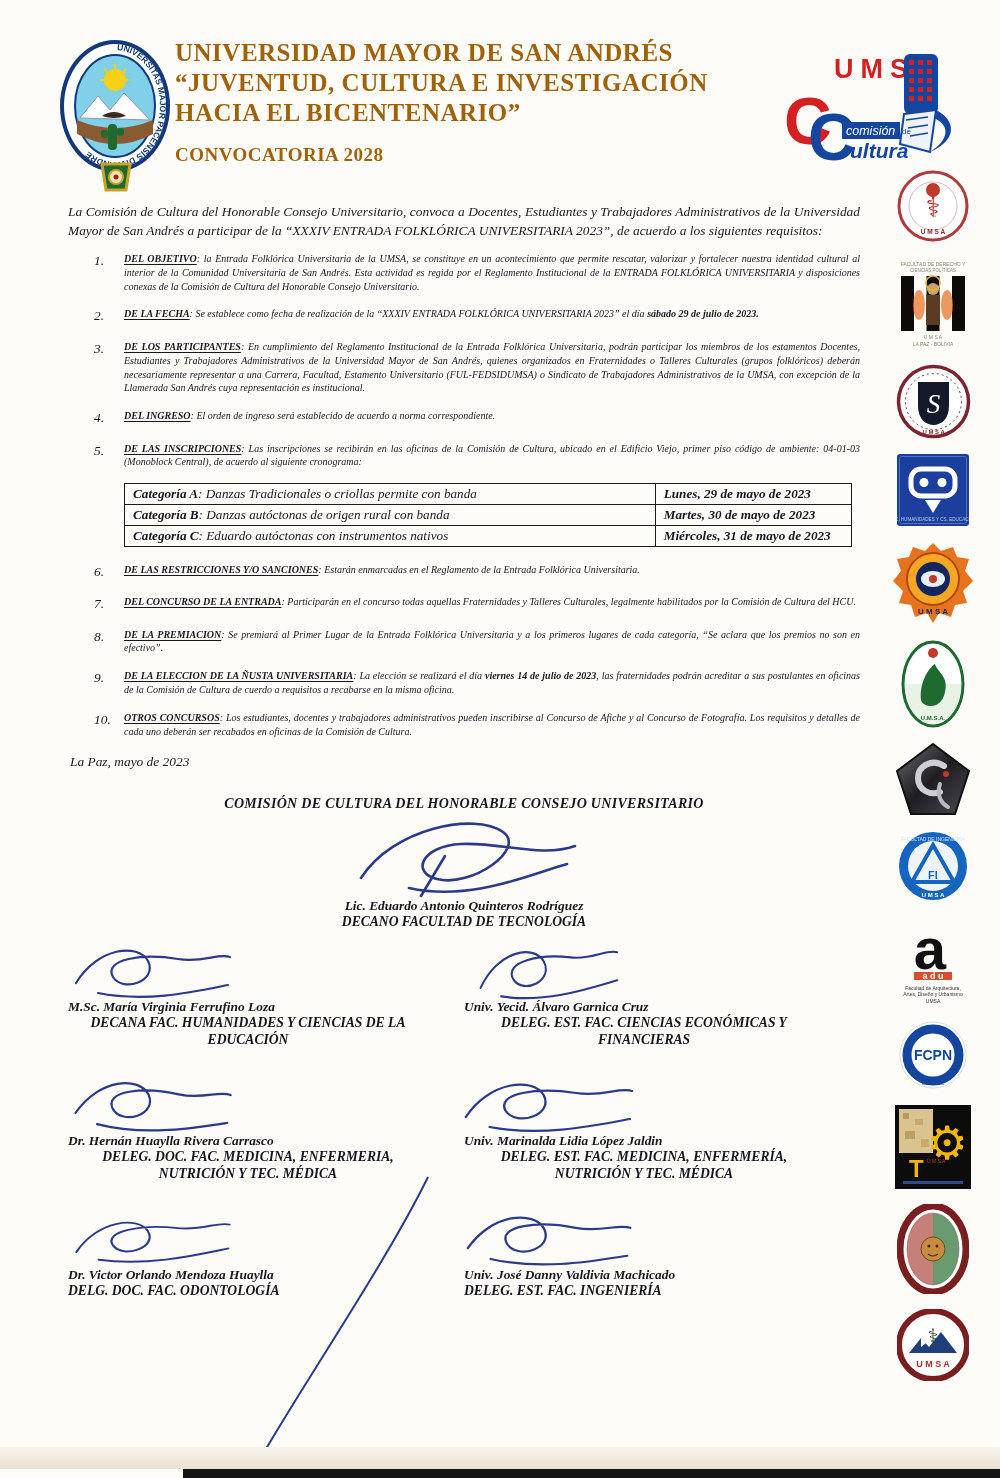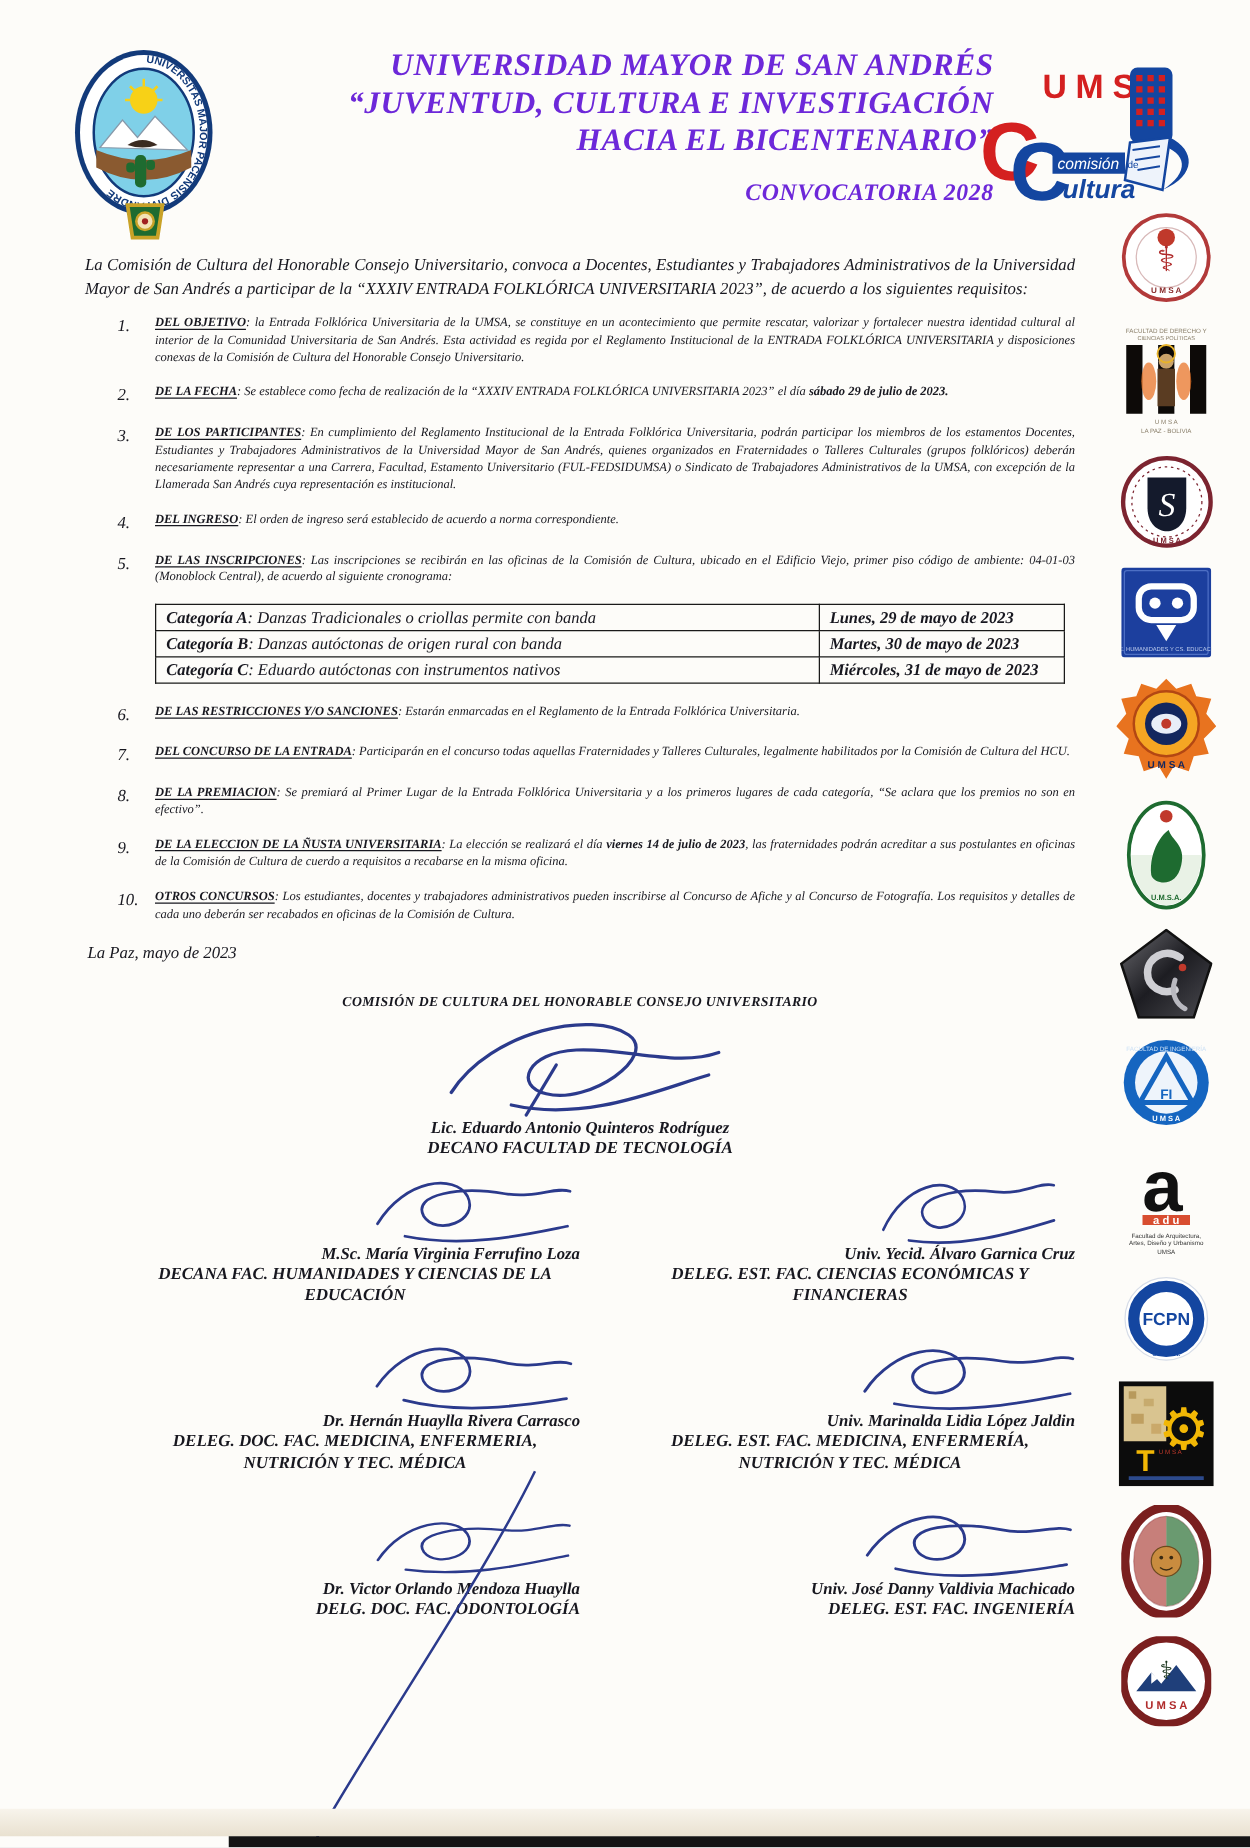--- a/index.html
+++ b/index.html
@@ -4,22 +4,22 @@
 <style>
   html,body{margin:0;padding:0;background:#e8e8e8;}
   .page{
     position:relative;width:1000px;height:1478px;margin:0 auto;
     background:#fdfcf9;overflow:hidden;
     font-family:"Liberation Serif", serif;color:#17171f;
   }
   
   .emblem{position:absolute;left:58px;top:36px;}
   .header{
-    position:absolute;left:175px;top:38px;width:620px;text-align:right;
-    color:#6d28d9;font-weight:bold;font-style:italic;
+    position:absolute;left:175px;top:38px;width:620px;text-align:left;
+    color:#a16207;font-weight:bold;
   }
   .header .h-line{font-size:25px;line-height:30px;letter-spacing:.5px;}
   .header .h-sub{font-size:19px;margin-top:16px;letter-spacing:.5px;}
   .culture-logo{position:absolute;left:778px;top:48px;}
   
   .logo-col{
     position:absolute;top:170px;right:4px;width:126px;
     display:flex;flex-direction:column;align-items:center;gap:15px;
   }
   .logo-col .logo{flex:none;display:flex;justify-content:center;}
@@ -41,29 +41,29 @@
     border-collapse:collapse;margin:2px 0 16px 56px;width:728px;
     font-size:13.2px;font-style:italic;
   }
   table.schedule td{border:1.6px solid #1a1a1a;padding:1px 8px;line-height:1.35;}
   table.schedule td.c1{width:73%;}
   table.schedule td.c2{width:27%;font-weight:bold;}
   table.schedule .cat{font-weight:bold;}
   
   .dateline{font-size:13.4px;font-style:italic;margin:16px 0 0 2px;}
   .commission-title{
-    text-align:center;font-size:11px;font-weight:bold;font-style:italic;margin-top:26px;letter-spacing:.3px;
+    text-align:center;font-size:14px;font-weight:bold;font-style:italic;margin-top:26px;letter-spacing:.3px;
   }
   .sig-center{display:flex;flex-direction:column;align-items:center;margin-top:4px;}
   .sig-name{font-size:13.4px;font-weight:bold;font-style:italic;text-align:center;}
   .sig-role{font-size:13.6px;font-weight:bold;font-style:italic;text-align:center;max-width:360px;line-height:1.25;}
   .sig-grid{
     display:grid;grid-template-columns:1fr 1fr;row-gap:26px;margin-top:10px;
   }
-  .sig-cell{display:flex;flex-direction:column;align-items:flex-end;}
+  .sig-cell{display:flex;flex-direction:column;align-items:flex-start;}
   .sig-cell svg.squiggle{margin-bottom:-4px;}
   .sig-cell:nth-child(2) svg.squiggle{transform:rotate(-4deg) scaleX(.9);}
   .sig-cell:nth-child(3) svg.squiggle{transform:rotate(3deg);}
   .sig-cell:nth-child(4) svg.squiggle{transform:scaleX(1.08);}
   .sig-cell:nth-child(5) svg.squiggle{transform:rotate(-2deg) scaleY(.85);}
   .sig-cell:nth-child(6) svg.squiggle{transform:rotate(2deg) scaleX(1.05);}
   
   .stray-stroke{position:absolute;left:232px;top:1175px;pointer-events:none;}
   .bottom-beige{position:absolute;left:0;right:0;bottom:9px;height:22px;
     background:linear-gradient(#f8f4ec,#e9e1d0);}

